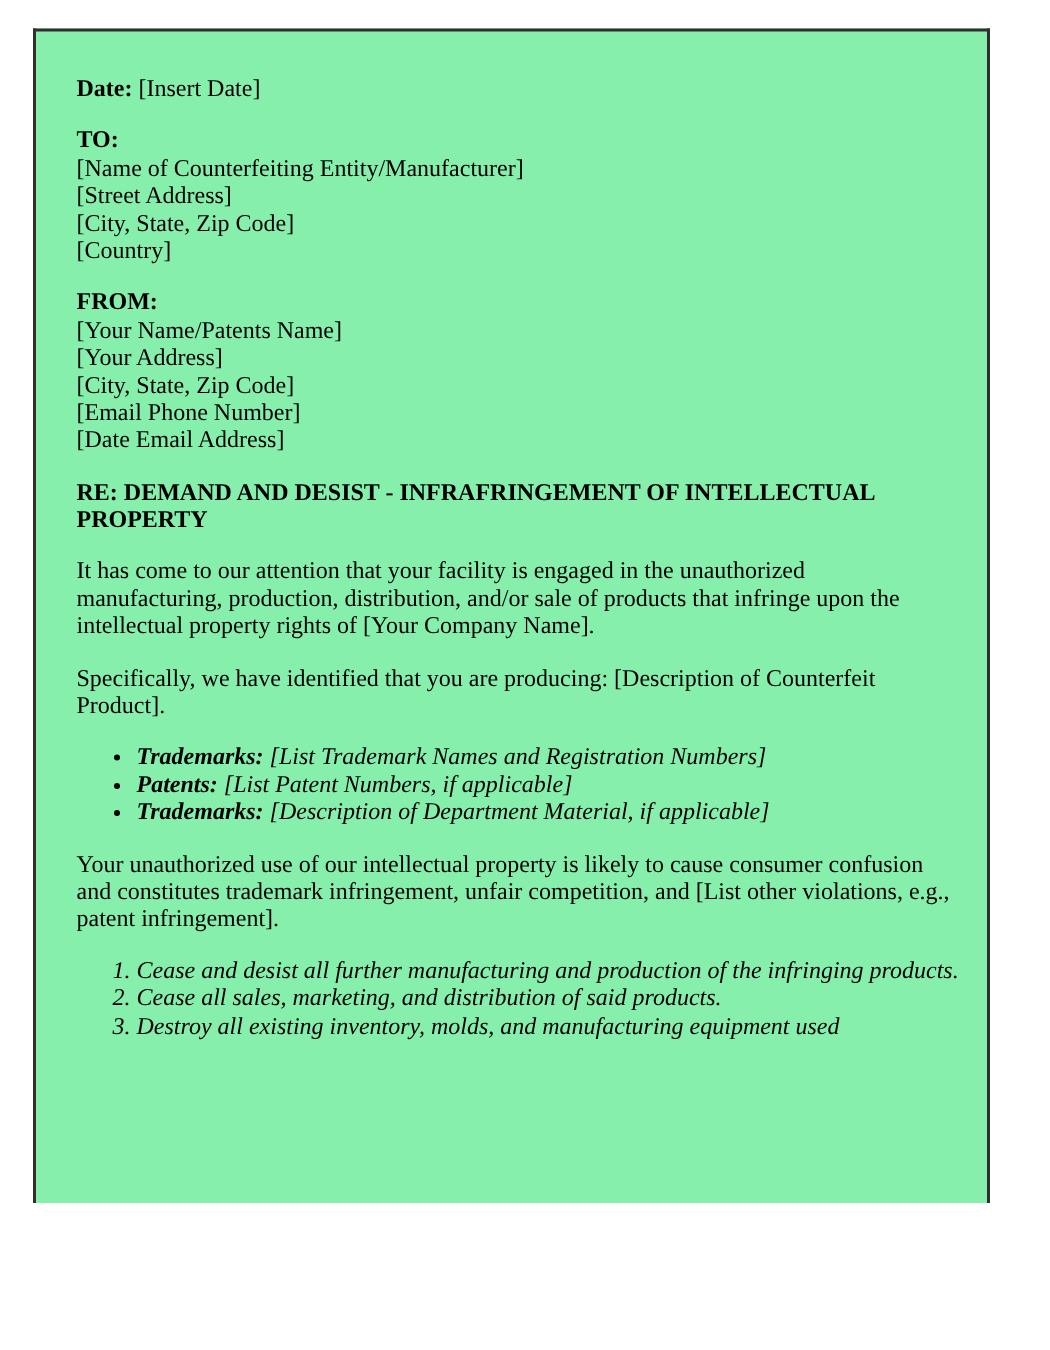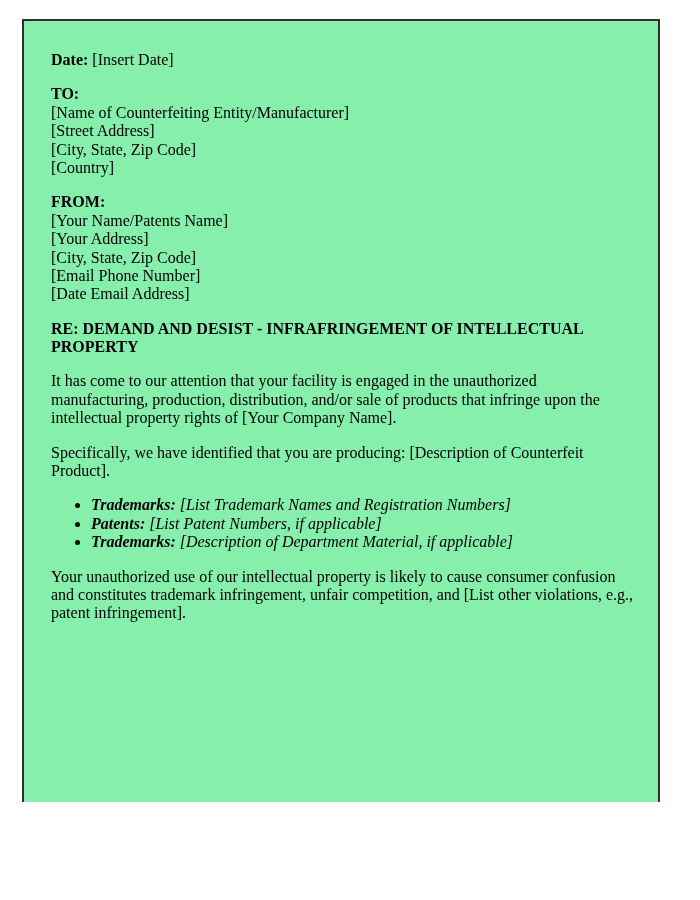--- a/index.html
+++ b/index.html
@@ -82,15 +82,20 @@
 
     <ul>
       <li><span class="bold">Trademarks:</span> <span>[List Trademark Names and Registration Numbers]</span></li>
       <li><span class="bold">Patents:</span> <span>[List Patent Numbers, if applicable]</span></li>
       <li><span class="bold">Trademarks:</span> <span>[Description of Department Material, if applicable]</span></li>
     </ul>
 
     <p>Your unauthorized use of our intellectual property is likely to cause consumer confusion and constitutes trademark infringement, unfair competition, and [List other violations, e.g., patent infringement].</p>
 
 
+    <ol>
+      <li>Cease and desist all further manufacturing and production of the infringing products.</li>
+      <li>Cease all sales, marketing, and distribution of said products.</li>
+      <li>Destroy all existing inventory, molds, and manufacturing equipment used</li>
+    </ol>
 
   </div>
 </div>
 
 </body></html>

